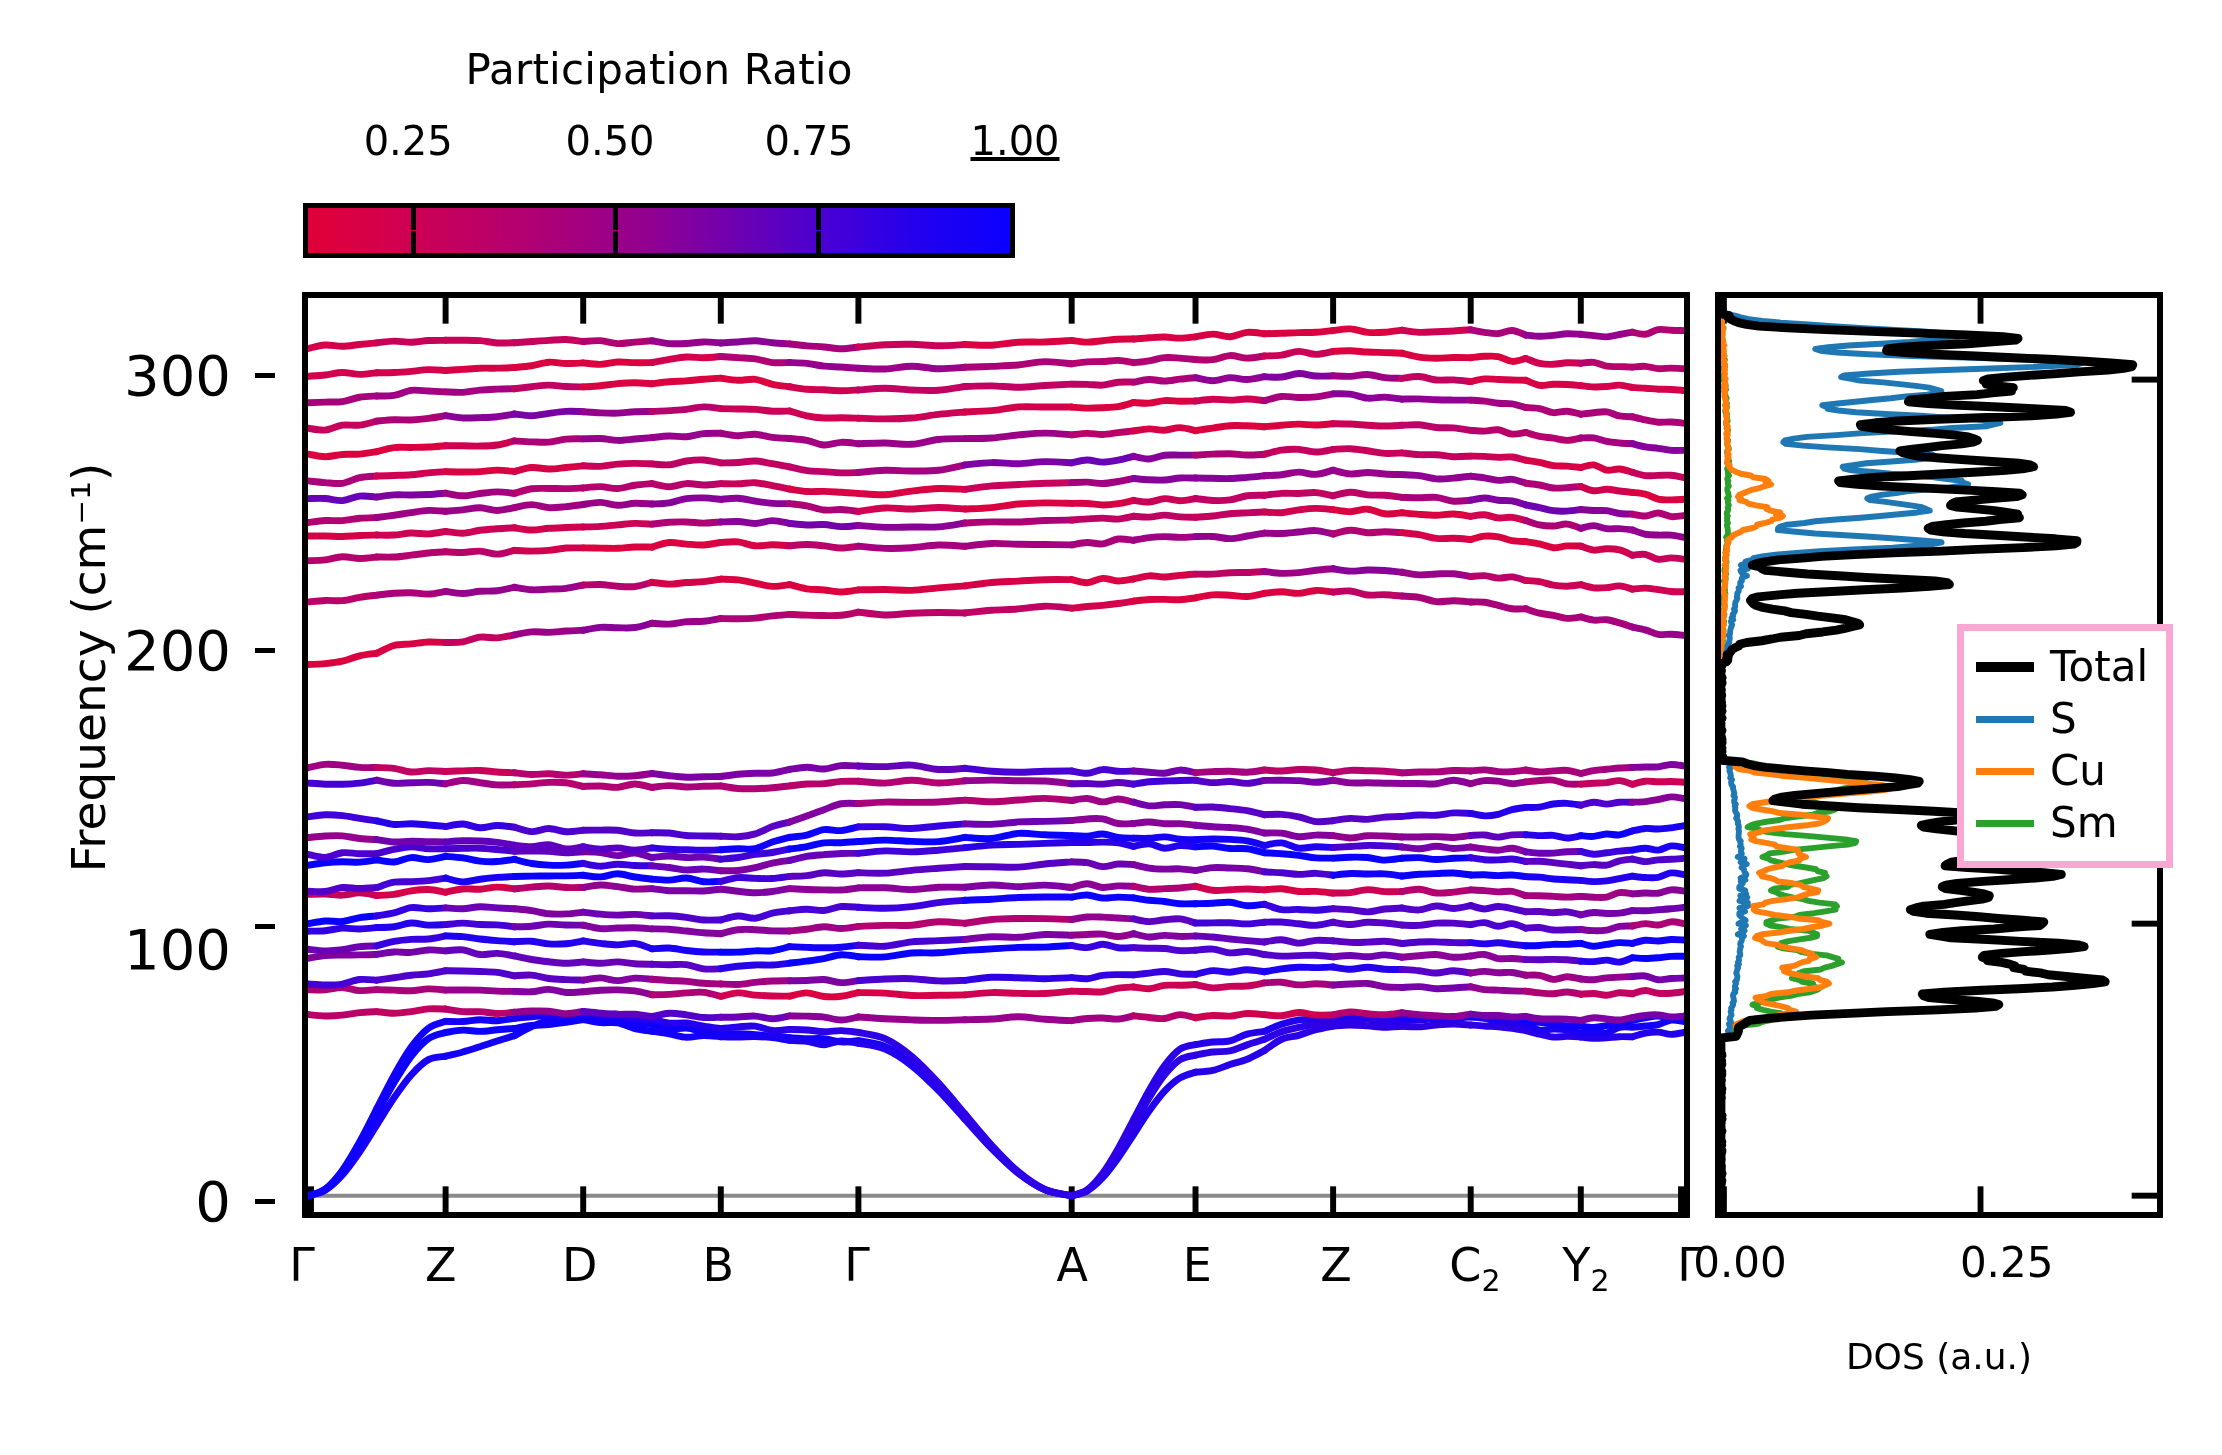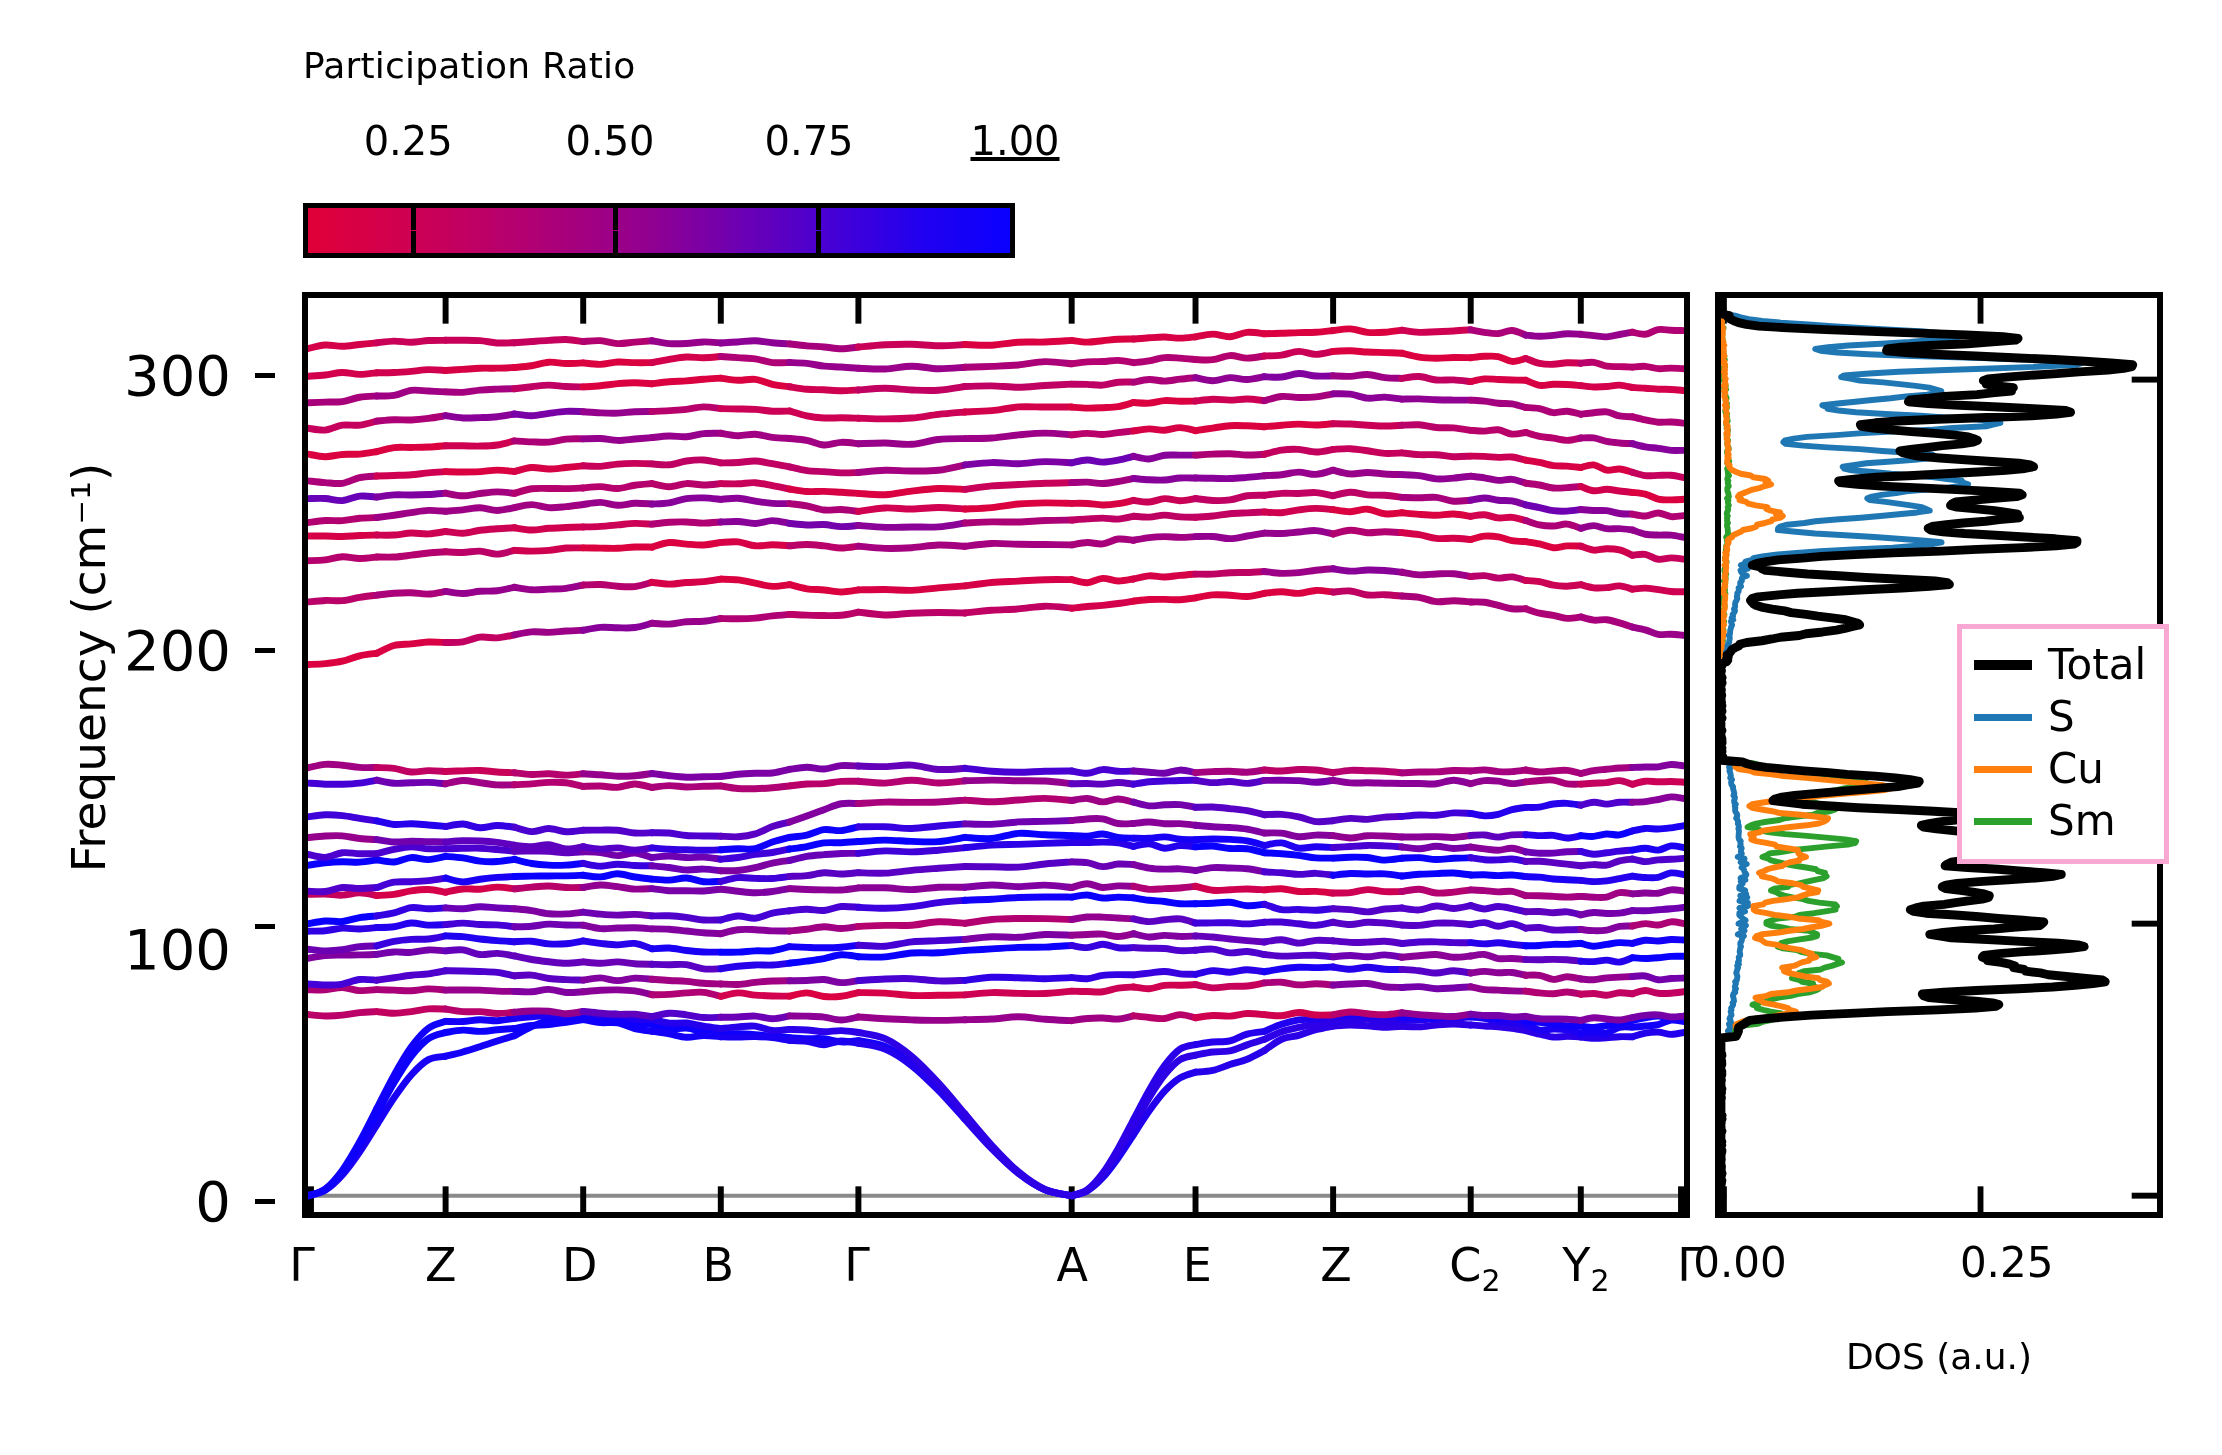--- a/index.html
+++ b/index.html
@@ -1,22 +1,22 @@
 <!DOCTYPE html>
 <html><head>
 <meta charset="utf-8">
 <style>
   html,body{margin:0;padding:0;background:#fff;}
   body{width:2222px;height:1455px;position:relative;
        font-family:"DejaVu Sans","Liberation Sans",sans-serif;color:#000;}
   .fig{position:absolute;left:0;top:0;width:2222px;height:1455px;overflow:hidden;}
 
   
-  #cbar-title{position:absolute;left:303px;top:45px;width:712px;text-align:left;
-      font-size:36px;letter-spacing:.2px;}
+  #cbar-title{position:absolute;left:303px;top:45px;width:712px;text-align:center;
+      font-size:42px;letter-spacing:.2px;}
   #cbar-ticklabels{position:absolute;left:303px;top:118px;width:712px;height:50px;}
   #cbar-ticklabels span{position:absolute;transform:translateX(-50%);font-size:40px;white-space:nowrap;}
   #cbar-box{position:absolute;left:303px;top:203px;width:712px;height:55px;
       border:5px solid #000;box-sizing:border-box;}
   #cbar-grad{position:absolute;left:0;top:0;right:0;bottom:0;
       background:linear-gradient(to right,
         #e00038 0%, #d2004e 12%, #b40070 30%, #93008f 48%,
         #6b00b4 62%, #4200d8 76%, #2000f0 88%, #0a00ff 100%);}
   .cbar-tickmark{position:absolute;top:0;width:5px;height:100%;background:#000;
       transform:translateX(-2px);}
@@ -45,21 +45,21 @@
   #band-xtlabels sub{font-size:30px;}
 
   
   #dos-xtlabels{position:absolute;left:1715px;top:1238px;width:448px;height:70px;}
   #dos-xtlabels span{position:absolute;transform:translateX(-50%);font-size:42px;white-space:nowrap;margin-left:25px;}
   #dos-xlabel{position:absolute;left:1715px;top:1336px;width:448px;text-align:center;
       font-size:36px;white-space:nowrap;}
 
   
   #dos-legend{position:absolute;left:1957px;top:624px;
-      border:5px solid #f9a8d4;background:#fff;padding:10px 18px 12px 12px;box-sizing:border-box;}
+      border:7px solid #f9a8d4;background:#fff;padding:10px 18px 12px 12px;box-sizing:border-box;}
   .leg-row{display:flex;align-items:center;height:52px;}
   .leg-line{width:58px;height:7px;margin-right:16px;flex:0 0 auto;}
   .leg-text{font-size:42px;line-height:1;}
 </style>
 </head>
 <body>
 
 <div class="fig">
 
   <div id="cbar-title">Participation Ratio</div>

